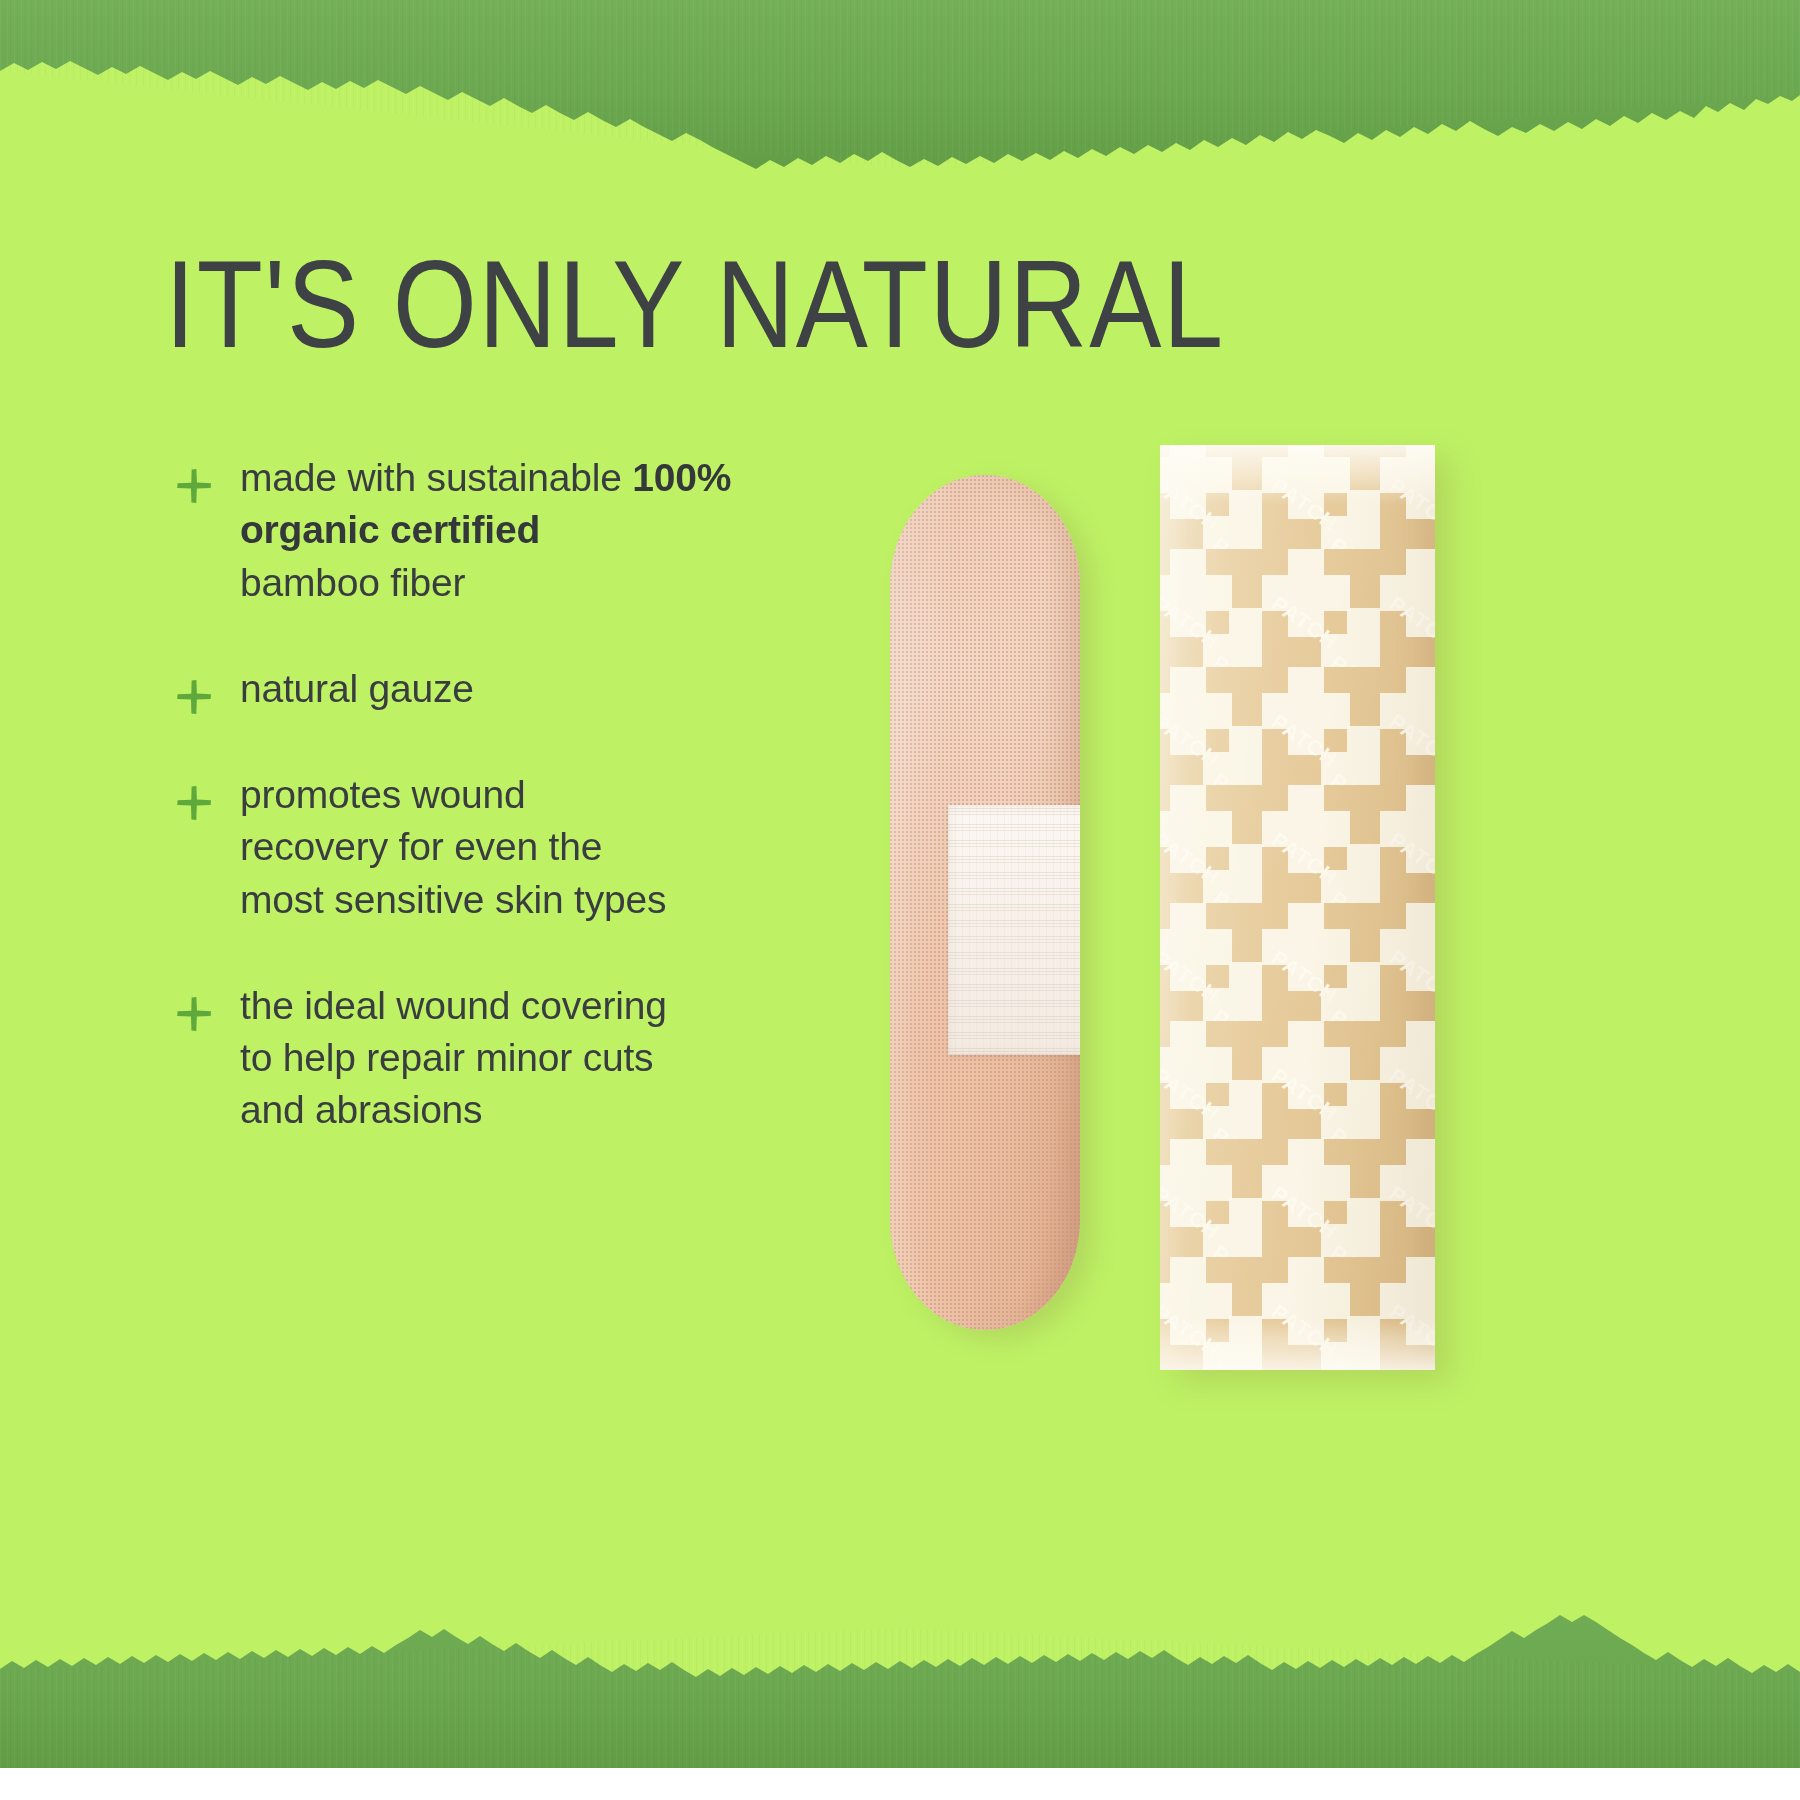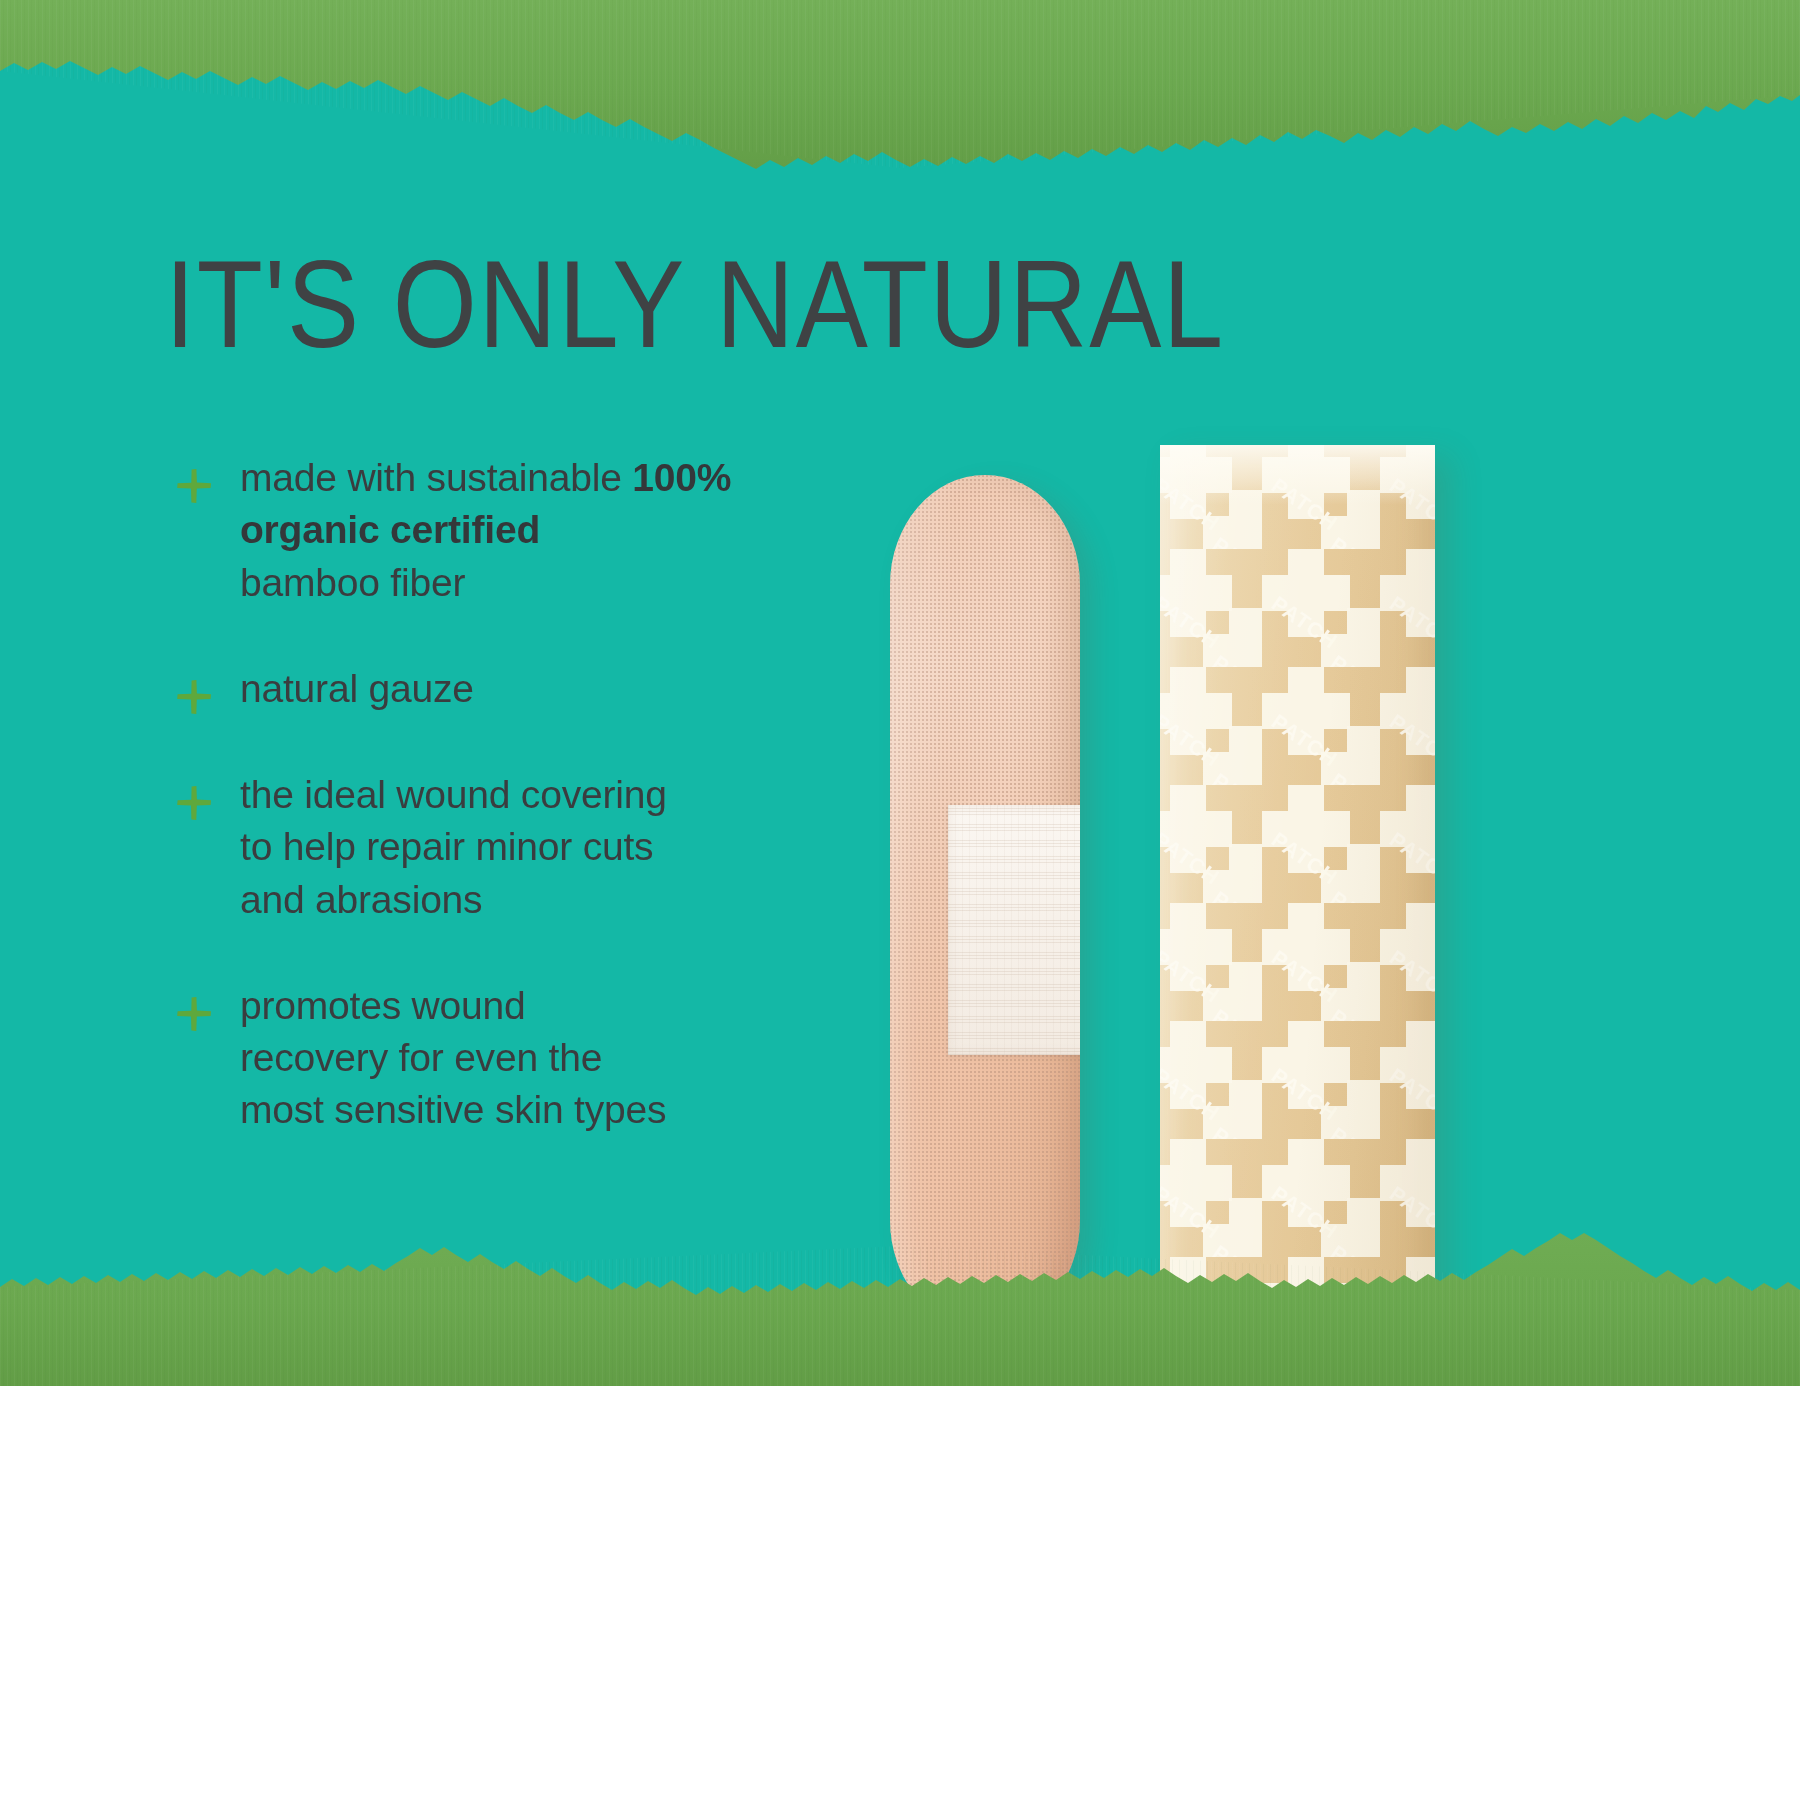--- a/index.html
+++ b/index.html
@@ -7,22 +7,22 @@
 
   html, body {
     width:1800px; height:1800px;
     background:#ffffff;
     font-family:"Liberation Sans", sans-serif;
     overflow:hidden;
   }
 
   #stage {
     position:relative;
-    width:1800px; height:1386px;
-    background:#14b8a6;
+    width:1800px; height:1768px;
+    background:#bef264;
     overflow:hidden;
   }
 
   
   .torn-band {
     position:absolute;
     left:0; width:1800px;
     pointer-events:none;
   }
   #torn-top    { top:0;    height:180px; }
@@ -234,34 +234,34 @@
       </span>
       <div class="bullet-text"><span>natural gauze</span></div>
     </div>
 
     <div class="bullet">
       <span class="plus-icon">
         <svg viewBox="0 0 40 40">
           <path d="M17.6 3.4 L22.4 3.0 L22.9 16.6 L37.0 17.2 L36.6 22.0 L22.8 22.5 L22.3 37.0 L17.4 36.6 L17.0 22.6 L3.2 22.0 L3.6 17.2 L17.3 16.8 Z" fill="#5FA83C"></path>
         </svg>
       </span>
-      <div class="bullet-text"><span>the ideal wound covering
-to help repair minor cuts
-and abrasions</span></div>
+      <div class="bullet-text"><span>promotes wound
+recovery for even the
+most sensitive skin types</span></div>
     </div>
 
     <div class="bullet">
       <span class="plus-icon">
         <svg viewBox="0 0 40 40">
           <path d="M17.6 3.4 L22.4 3.0 L22.9 16.6 L37.0 17.2 L36.6 22.0 L22.8 22.5 L22.3 37.0 L17.4 36.6 L17.0 22.6 L3.2 22.0 L3.6 17.2 L17.3 16.8 Z" fill="#5FA83C"></path>
         </svg>
       </span>
-      <div class="bullet-text"><span>promotes wound
-recovery for even the
-most sensitive skin types</span></div>
+      <div class="bullet-text"><span>the ideal wound covering
+to help repair minor cuts
+and abrasions</span></div>
     </div>
 
   </div>
 
   <div id="product-area">
 
     <div id="bandage">
       <div class="weave"></div>
       <div class="sheen"></div>
 

